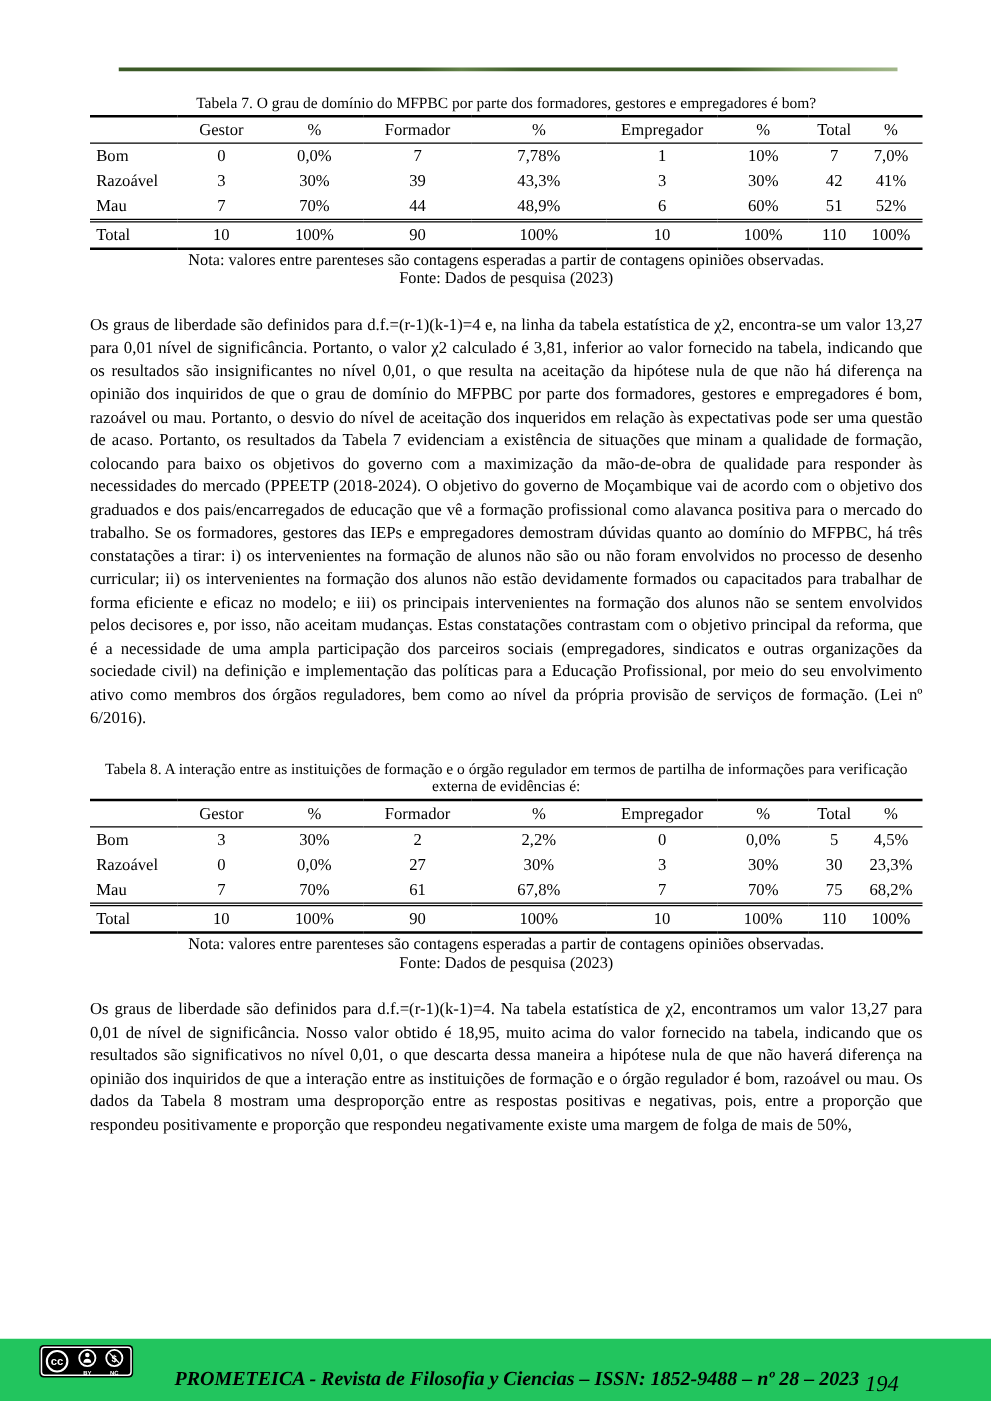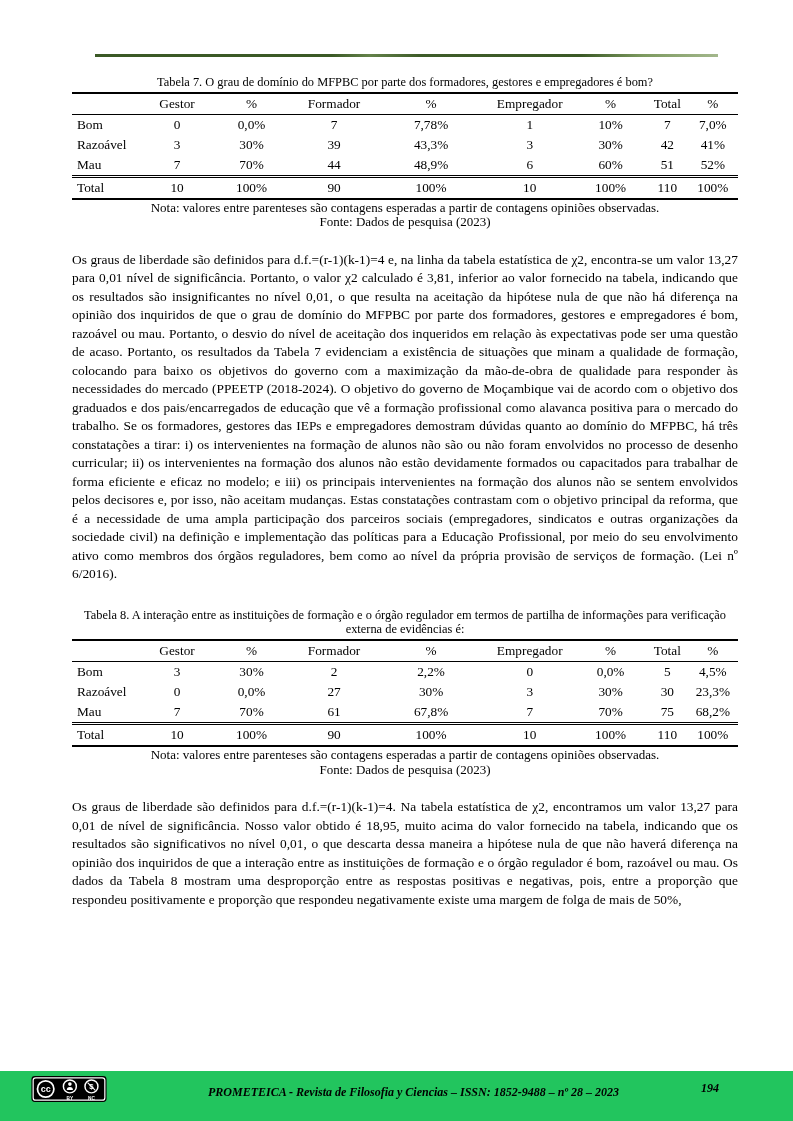--- a/index.html
+++ b/index.html
@@ -42,26 +42,26 @@
   table.data-table th:nth-child(7), table.data-table td:nth-child(7) { width:11%; }
   table.data-table th:nth-child(8), table.data-table td:nth-child(8) { width:6%; }
   table.data-table th:nth-child(9), table.data-table td:nth-child(9) { width:7.5%; }
   table.data-table thead tr { border-top:2px solid #000; border-bottom:1.3px solid #000; }
   table.data-table tr.total-row { border-top:3px double #000; border-bottom:2px solid #000; }
 
   .tbl-note { text-align:center; font-size:13px; line-height:13.6px; margin:1px 0 0 0; }
 
   .footer { position:absolute; left:0; top:1071px; width:793px; height:50px; background:#22c55e; }
   .journal {
-    position:absolute; left:0; right:0; top:14px; text-align:center; padding-left:34px;
-    font-weight:bold; font-style:italic; font-size:12px;
+    position:absolute; left:0; right:0; top:24px; text-align:center; padding-left:34px;
+    font-weight:bold; font-style:italic; font-size:16px;
   }
   .pageno {
-    position:absolute; right:74px; top:10px;
-    font-weight:bold; font-style:italic; font-size:12px;
+    position:absolute; right:74px; top:26px;
+    font-weight:normal; font-style:italic; font-size:18px;
   }
   .cc-badge { position:absolute; left:31px; top:4px; }
 </style>
 </head>
 <body>
 
 <div class="page">
   <div class="content">
 
     <div class="top-rule"></div>

